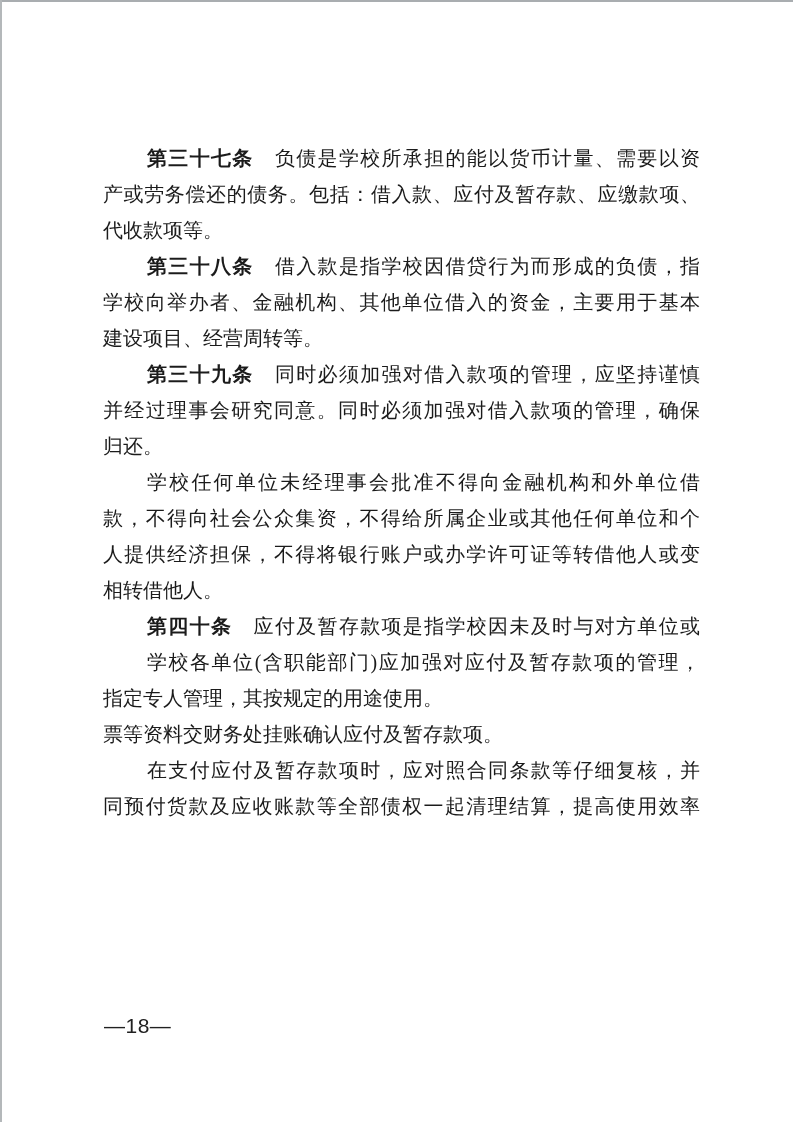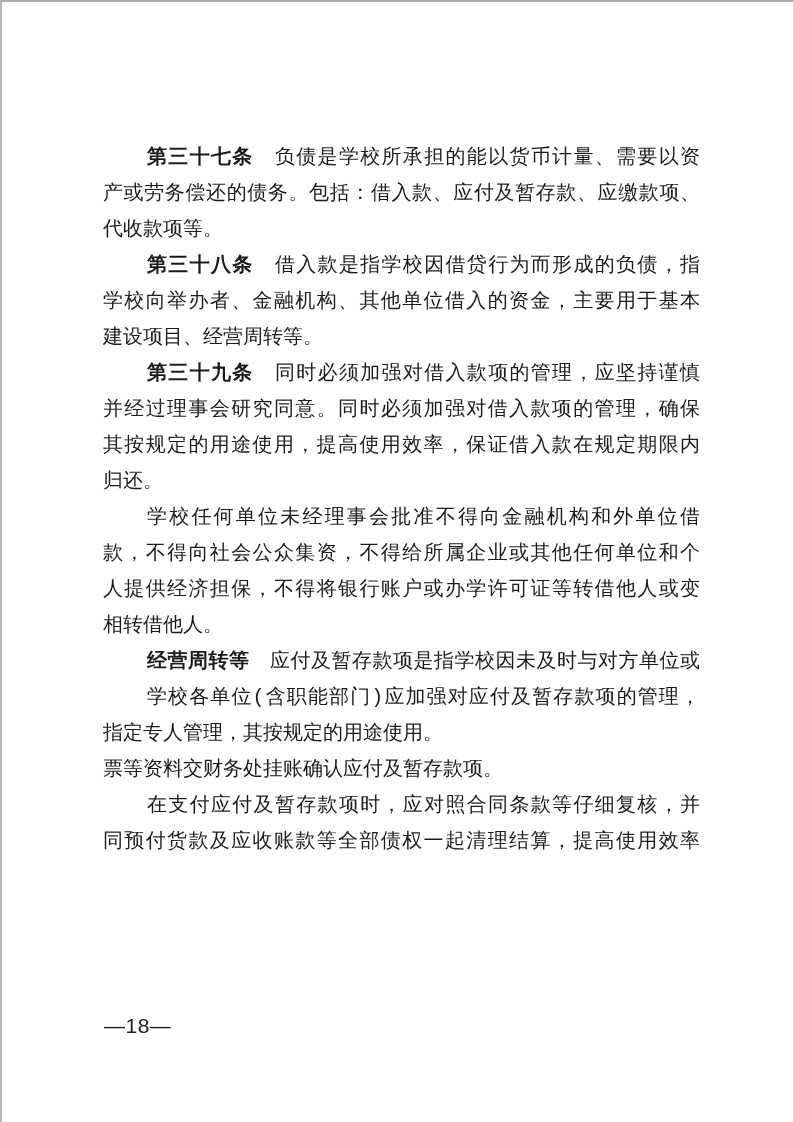--- a/index.html
+++ b/index.html
@@ -24,21 +24,21 @@
     position: absolute;
     top: 0; left: 0; bottom: 0;
     width: 2px;
     background: #b4b8ba;
   }
   .doc-body {
     position: absolute;
     left: 103px;
     top: 140px;
     width: 597px;
-    font-family: Liberation Mono, monospace;
+    font-family: Liberation Serif, serif;
     font-size: 20px;
     line-height: 36px;
     color: #1b1b1b;
     letter-spacing: 0;
   }
   .line {
     height: 36px;
     white-space: nowrap;
   }
   .line.fill {
@@ -72,27 +72,26 @@
 
 <div class="doc-body">
   <div class="line indent fill"><span class="head">第三十七条</span><span>　负债是学校所承担的能以货币计量、需要以资</span></div>
   <div class="line fill"><span>产或劳务偿还的债务。包括：借入款、应付及暂存款、应缴款项、</span></div>
   <div class="line"><span>代收款项等。</span></div>
   <div class="line indent fill"><span class="head">第三十八条</span><span>　借入款是指学校因借贷行为而形成的负债，指</span></div>
   <div class="line fill"><span>学校向举办者、金融机构、其他单位借入的资金，主要用于基本</span></div>
   <div class="line"><span>建设项目、经营周转等。</span></div>
   <div class="line indent fill"><span class="head">第三十九条</span><span>　同时必须加强对借入款项的管理，应坚持谨慎</span></div>
   <div class="line fill"><span>并经过理事会研究同意。同时必须加强对借入款项的管理，确保</span></div>
-  <div class="line fill"><span>其按规定的用途使用，提高使用效率，保证借入款在规定期限内</span></div>
   <div class="line"><span>归还。</span></div>
   <div class="line indent fill"><span>学校任何单位未经理事会批准不得向金融机构和外单位借</span></div>
   <div class="line fill"><span>款，不得向社会公众集资，不得给所属企业或其他任何单位和个</span></div>
   <div class="line fill"><span>人提供经济担保，不得将银行账户或办学许可证等转借他人或变</span></div>
   <div class="line"><span>相转借他人。</span></div>
-  <div class="line indent fill"><span class="head">经营周转等</span><span>　应付及暂存款项是指学校因未及时与对方单位或</span></div>
+  <div class="line indent fill"><span class="head">第四十条</span><span>　应付及暂存款项是指学校因未及时与对方单位或</span></div>
   <div class="line indent fill"><span>学校各单位(含职能部门)应加强对应付及暂存款项的管理，</span></div>
   <div class="line"><span>指定专人管理，其按规定的用途使用。</span></div>
   <div class="line"><span>票等资料交财务处挂账确认应付及暂存款项。</span></div>
   <div class="line indent fill"><span>在支付应付及暂存款项时，应对照合同条款等仔细复核，并</span></div>
   <div class="line fill"><span>同预付货款及应收账款等全部债权一起清理结算，提高使用效率</span></div>
 </div>
 
 <div class="page-number">—18—</div>
 
 </body></html>

